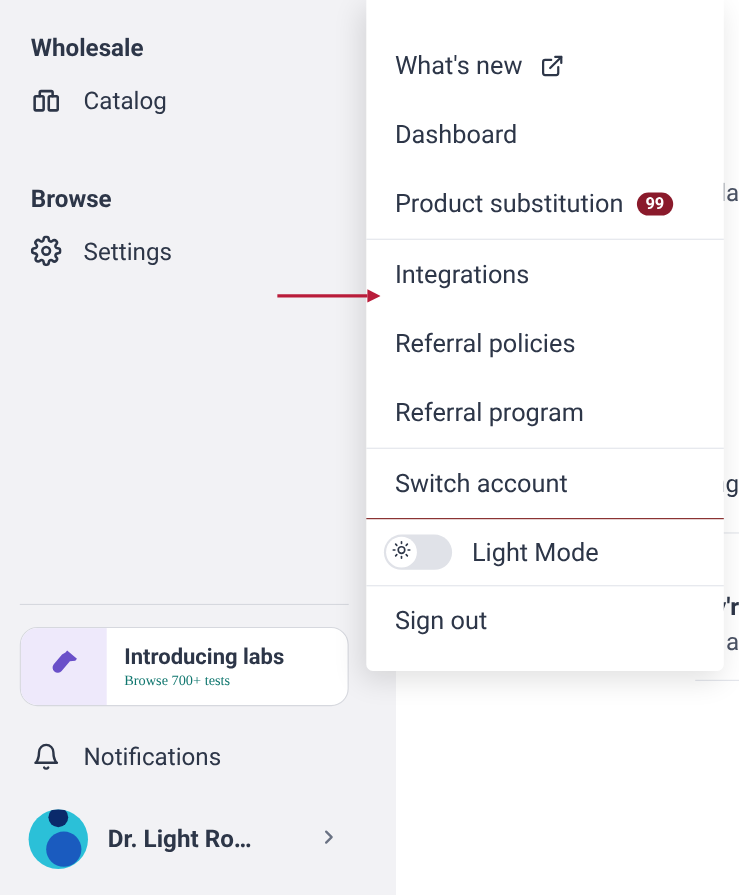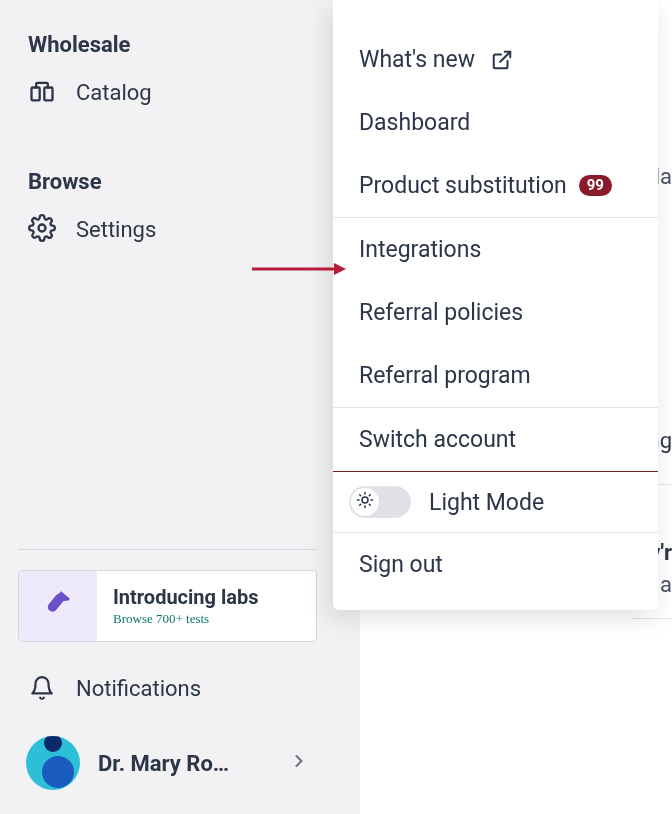--- a/index.html
+++ b/index.html
@@ -48,21 +48,21 @@
       justify-content: center;
       color: #2d3648;
     }
     .spacer { flex: 1; }
     .divider {
       border-top: 1px solid #d6d8de;
       margin: 18px 0 20px 0;
     }
     .labs-card {
       border: 1px solid #d6d8de;
-      border-radius: 4px;
+      border-radius: 16px;
       background: #fff;
       display: flex;
       align-items: stretch;
       overflow: hidden;
       margin-bottom: 22px;
     }
     .labs-icon-col {
       width: 78px;
       background: #eee9fb;
       display: flex;
@@ -326,21 +326,21 @@
       <svg width="26" height="26" viewBox="0 0 24 24" fill="none" stroke="currentColor" stroke-width="2" stroke-linecap="round" stroke-linejoin="round">
           <path d="M18 8a6 6 0 1 0-12 0c0 7-3 9-3 9h18s-3-2-3-9"></path>
           <path d="M13.7 21a2 2 0 0 1-3.4 0"></path>
         </svg>
     </span>
     <span class="notif-label">Notifications</span>
   </div>
 
   <div class="user-row">
     <div class="avatar"></div>
-    <div class="user-name">Dr. Mary Ro…</div>
+    <div class="user-name">Dr. Light Ro…</div>
     <span class="chev">
       <svg width="20" height="20" viewBox="0 0 24 24" fill="none" stroke="currentColor" stroke-width="2.5" stroke-linecap="round" stroke-linejoin="round">
           <polyline points="9 18 15 12 9 6"></polyline>
         </svg>
     </span>
   </div>
 </div>
 
 <svg class="arrow-annotation" viewBox="0 0 94 14">
   <line x1="0" y1="7" x2="82" y2="7" stroke="#b91c3a" stroke-width="3"></line>

